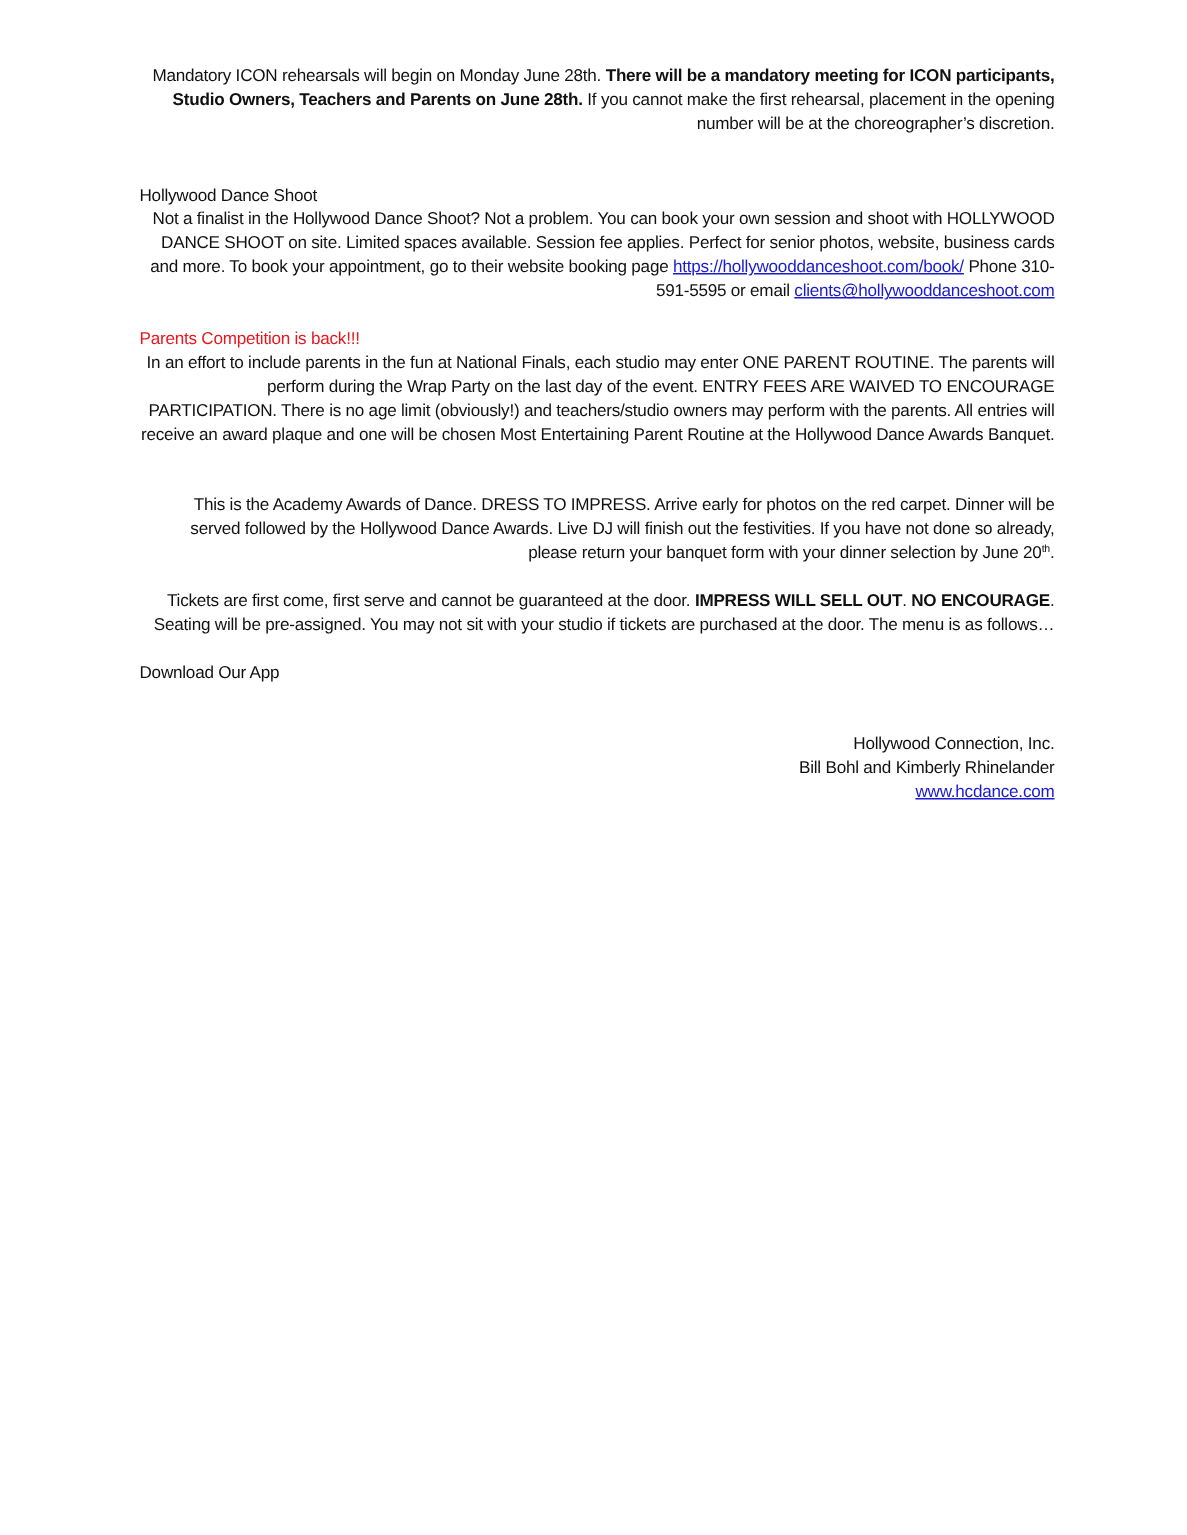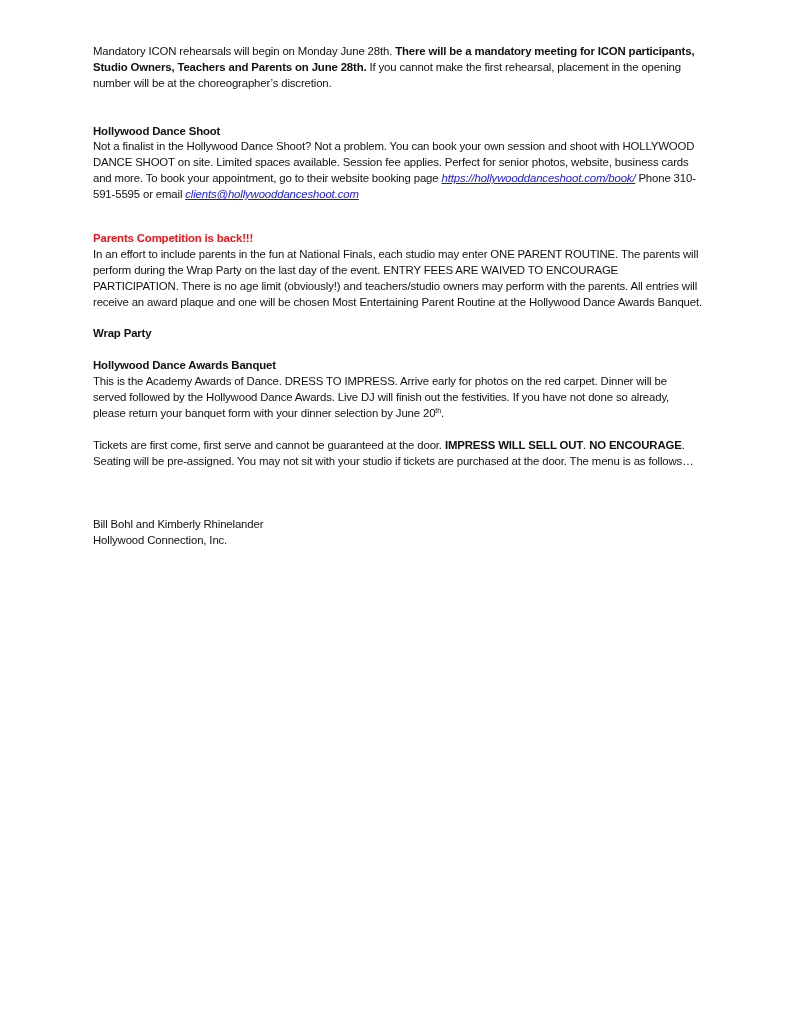--- a/index.html
+++ b/index.html
@@ -19,36 +19,35 @@
       position: absolute;
       left: 93px;
       top: 44px;
       width: 610px;
       font-size: 11.4px;
       line-height: 15.9px;
       letter-spacing: -0.15px;
     }
     .para {
       margin: 0;
+      text-align: right;
     }
     .gap-lg { height: 31.8px; }
     .gap { height: 15.9px; }
     .heading {
-      font-weight: bold;
+      font-weight: normal;
       margin: 0;
     }
     .heading.red {
       color: #e8171c;
-      margin-top: 12px;
     }
     b { font-weight: bold; }
     a.link {
       color: #1a1ad0;
       text-decoration: underline;
-      font-style: italic;
     }
     sup {
       font-size: 7px;
       line-height: 0;
       vertical-align: 4px;
     }
   </style>
 </head>
 <body>
 
@@ -61,35 +60,35 @@
   <p class="heading">Hollywood Dance Shoot</p>
   <p class="para"><span>Not a finalist in the Hollywood Dance Shoot?  Not a problem.  You can book your own session and shoot with HOLLYWOOD DANCE SHOOT on site.  Limited spaces available.  Session fee applies.  Perfect for senior photos, website, business cards and more.  To book your appointment, go to their website booking page </span><a class="link">https://hollywooddanceshoot.com/book/</a><span> Phone 310-591-5595 or email </span><a class="link">clients@hollywooddanceshoot.com</a></p>
 
   <div class="gap"></div>
 
   <p class="heading red">Parents Competition is back!!!</p>
   <p class="para">In an effort to include parents in the fun at National Finals, each studio may enter ONE PARENT ROUTINE. The parents will perform during the Wrap Party on the last day of the event. ENTRY FEES ARE WAIVED TO ENCOURAGE PARTICIPATION. There is no age limit (obviously!) and teachers/studio owners may perform with the parents. All entries will receive an award plaque and one will be chosen Most Entertaining Parent Routine at the Hollywood Dance Awards Banquet.</p>
 
   <div class="gap"></div>
 
-  <p class="heading">Wrap Party</p>
 
   <div class="gap"></div>
 
-  <p class="heading">Hollywood Dance Awards Banquet</p>
   <p class="para"><span>This is the Academy Awards of Dance.  DRESS TO IMPRESS.  Arrive early for photos on the red carpet.  Dinner will be served followed by the Hollywood Dance Awards.  Live DJ will finish out the festivities.  If you have not done so already, please return your banquet form with your dinner selection by June 20</span><sup>th</sup><span>.</span></p>
 
   <div class="gap"></div>
 
   <p class="para"><span>Tickets are first come, first serve and cannot be guaranteed at the door. </span><b>IMPRESS WILL SELL OUT</b><span>. </span><b>NO ENCOURAGE</b><span>.  Seating will be pre-assigned.  You may not sit with your studio if tickets are purchased at the door. The menu is as follows…</span></p>
 
   <div class="gap"></div>
 
+  <p class="heading">Download Our App</p>
 
   <div class="gap"></div>
 
 
   <div class="gap"></div>
 
+  <p class="para">Hollywood Connection, Inc.</p>
   <p class="para">Bill Bohl and Kimberly Rhinelander</p>
-  <p class="para">Hollywood Connection, Inc.</p>
+  <p class="para"><a class="link">www.hcdance.com</a></p>
 
 </div>
 
 </body></html>

